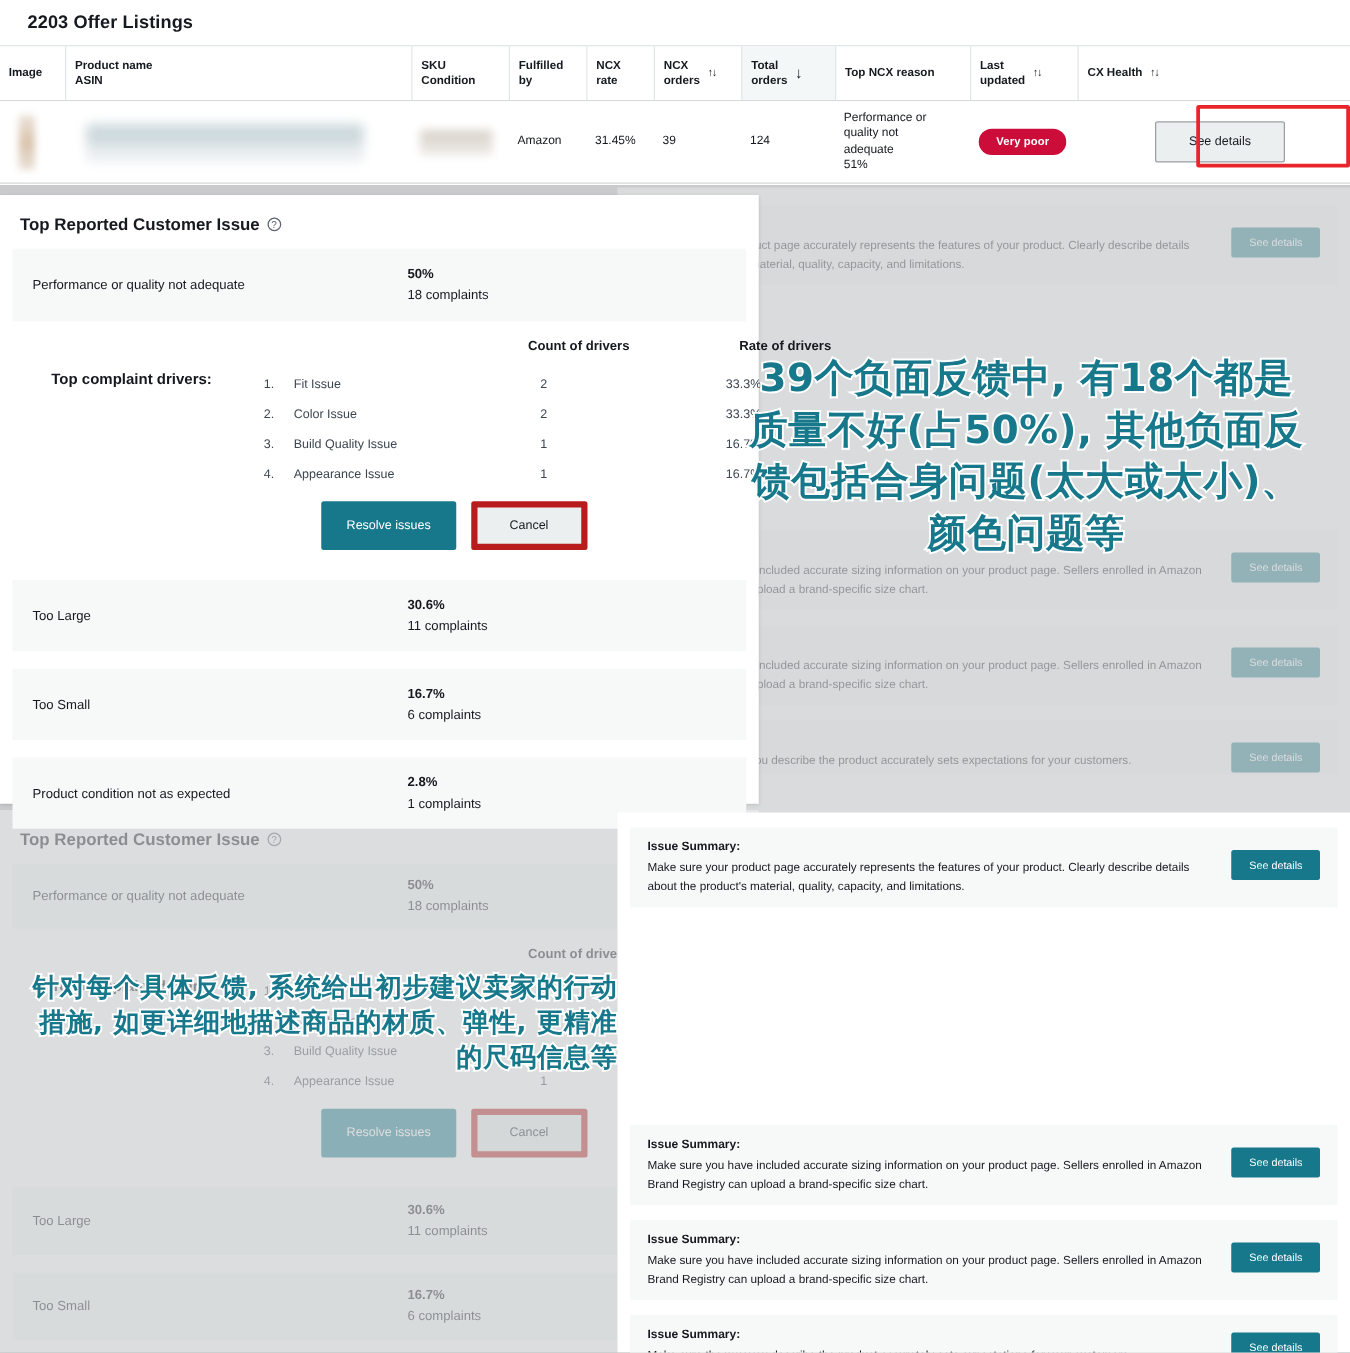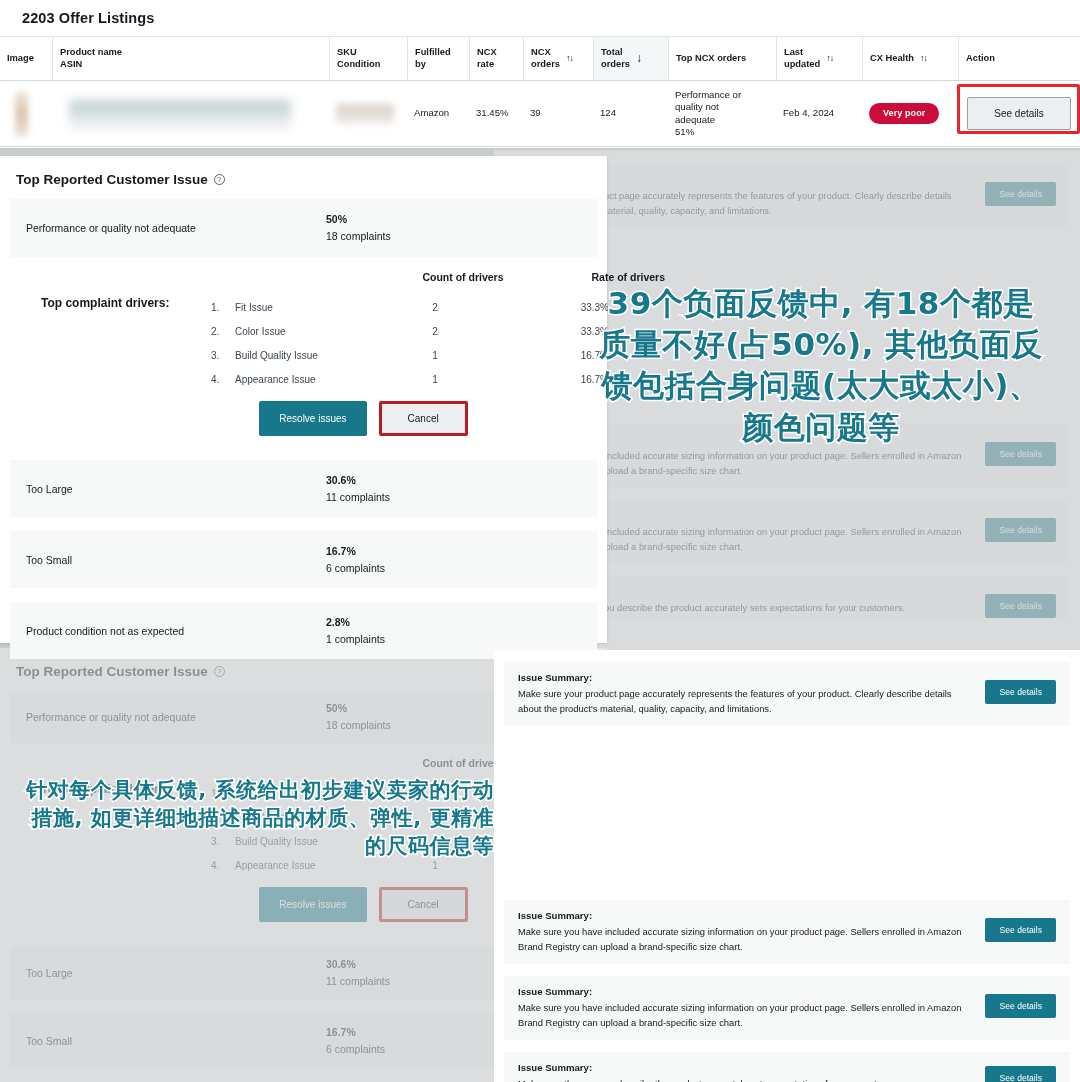--- a/index.html
+++ b/index.html
@@ -120,21 +120,21 @@
   .dr-num { flex: 0 0 24px; }
   .dr-name { flex: 0 0 136px; }
   .dr-count { flex: 0 0 128px; text-align: center; }
   .dr-rate { flex: 0 0 110px; text-align: right; }
   .drv-actions { display: flex; gap: 12px; justify-content: center; padding: 10px 0 14px 120px; }
   .btn-primary {
     background: #17788b; color: #fff; border: none; font-size: 10px;
     padding: 9px 20px; border-radius: 2px; font-family: inherit;
   }
   .btn-secondary {
-    background: #eceff0; color: #16191f; border: 3px solid #b91c1c; font-size: 10px;
+    background: #eceff0; color: #16191f; border: 5px solid #b91c1c; font-size: 10px;
     padding: 9px 26px; border-radius: 2px; font-family: inherit;
   }
 
   
   .summary-panel { background: #ffffff; }
   .summary-row {
     display: flex; align-items: flex-start; background: #f7f8f8;
     padding: 10px 14px; margin: 0 10px;
   }
   .summary-text { flex: 1; padding-right: 10px; }
@@ -177,52 +177,50 @@
       <div class="th" style="flex:0 0 70px">
         <span>NCX
 orders</span>
         <span class="sort-ic">↑↓</span>
       </div>
       <div class="th highlight" style="flex:0 0 75px">
         <span>Total
 orders</span>
         <span class="sort-ic down">↓</span>
       </div>
-      <div class="th" style="flex:0 0 108px">Top NCX orders</div>
+      <div class="th" style="flex:0 0 108px">Top NCX reason</div>
       <div class="th" style="flex:0 0 86px">
         <span>Last
 updated</span>
         <span class="sort-ic">↑↓</span>
       </div>
       <div class="th" style="flex:0 0 96px">
         <span>CX Health</span>
         <span class="sort-ic">↑↓</span>
       </div>
-      <div class="th" style="flex:1">Action</div>
     </div>
 
     <div class="tr">
       <div class="td" style="flex:0 0 52px">
         <div class="blur-img"></div>
       </div>
       <div class="td" style="flex:0 0 277px">
         <div class="blur-name"></div>
       </div>
       <div class="td" style="flex:0 0 78px">
         <div class="blur-sku"></div>
       </div>
       <div class="td" style="flex:0 0 62px">Amazon</div>
       <div class="td" style="flex:0 0 54px">31.45%</div>
       <div class="td" style="flex:0 0 70px">39</div>
       <div class="td" style="flex:0 0 75px">124</div>
       <div class="td" style="flex:0 0 108px">Performance or
 quality not
 adequate
 51%</div>
-      <div class="td" style="flex:0 0 86px">Feb 4, 2024</div>
       <div class="td" style="flex:0 0 96px">
         <span class="badge">Very poor</span>
       </div>
       <div class="td" style="flex:1; justify-content:center">
         <span class="see-details-outline">See details</span>
       </div>
     </div>
     <div class="red-ring"></div>
   </div>
 

